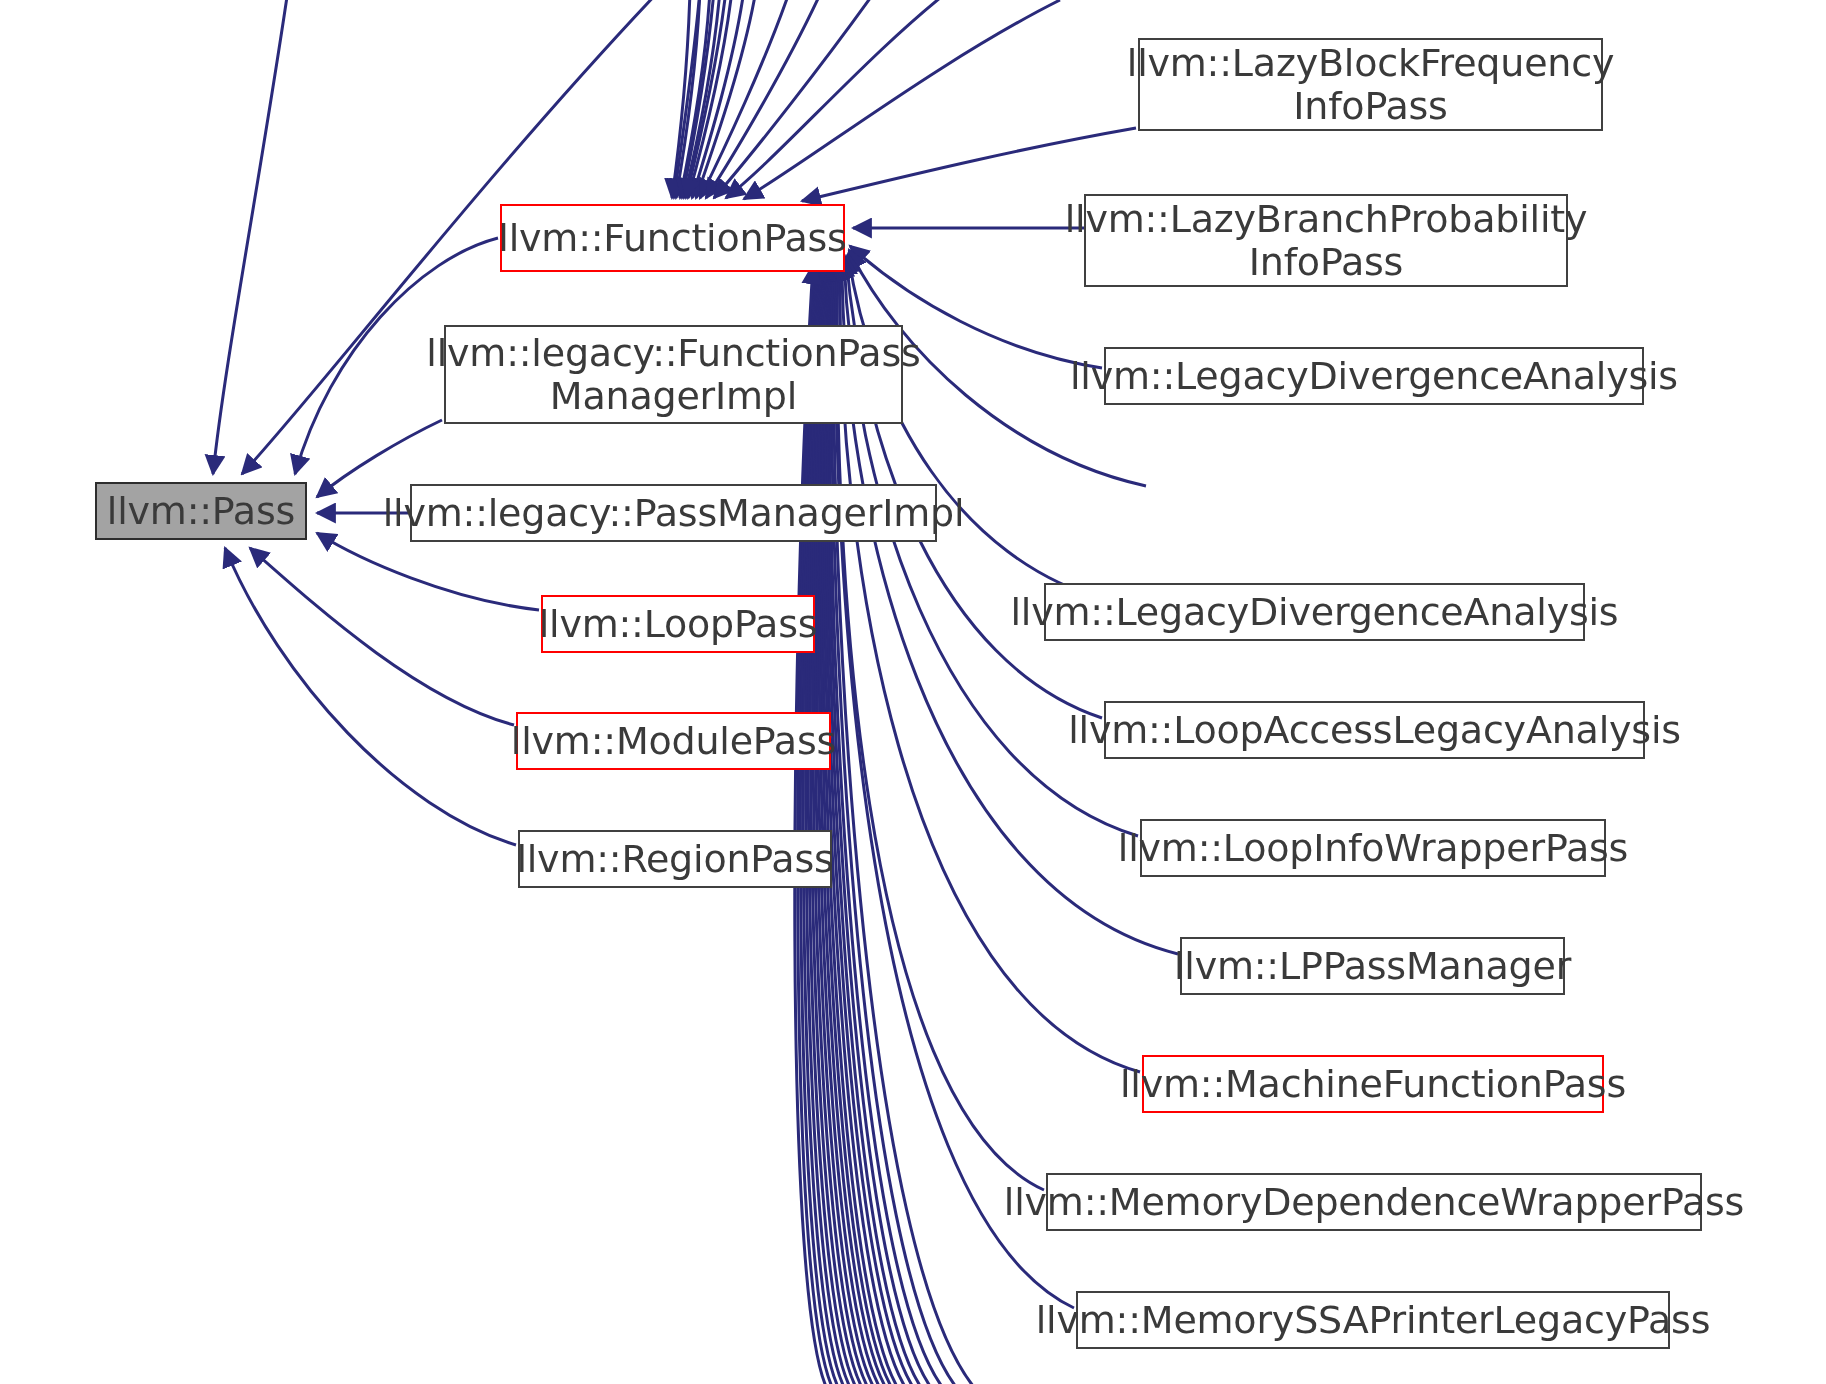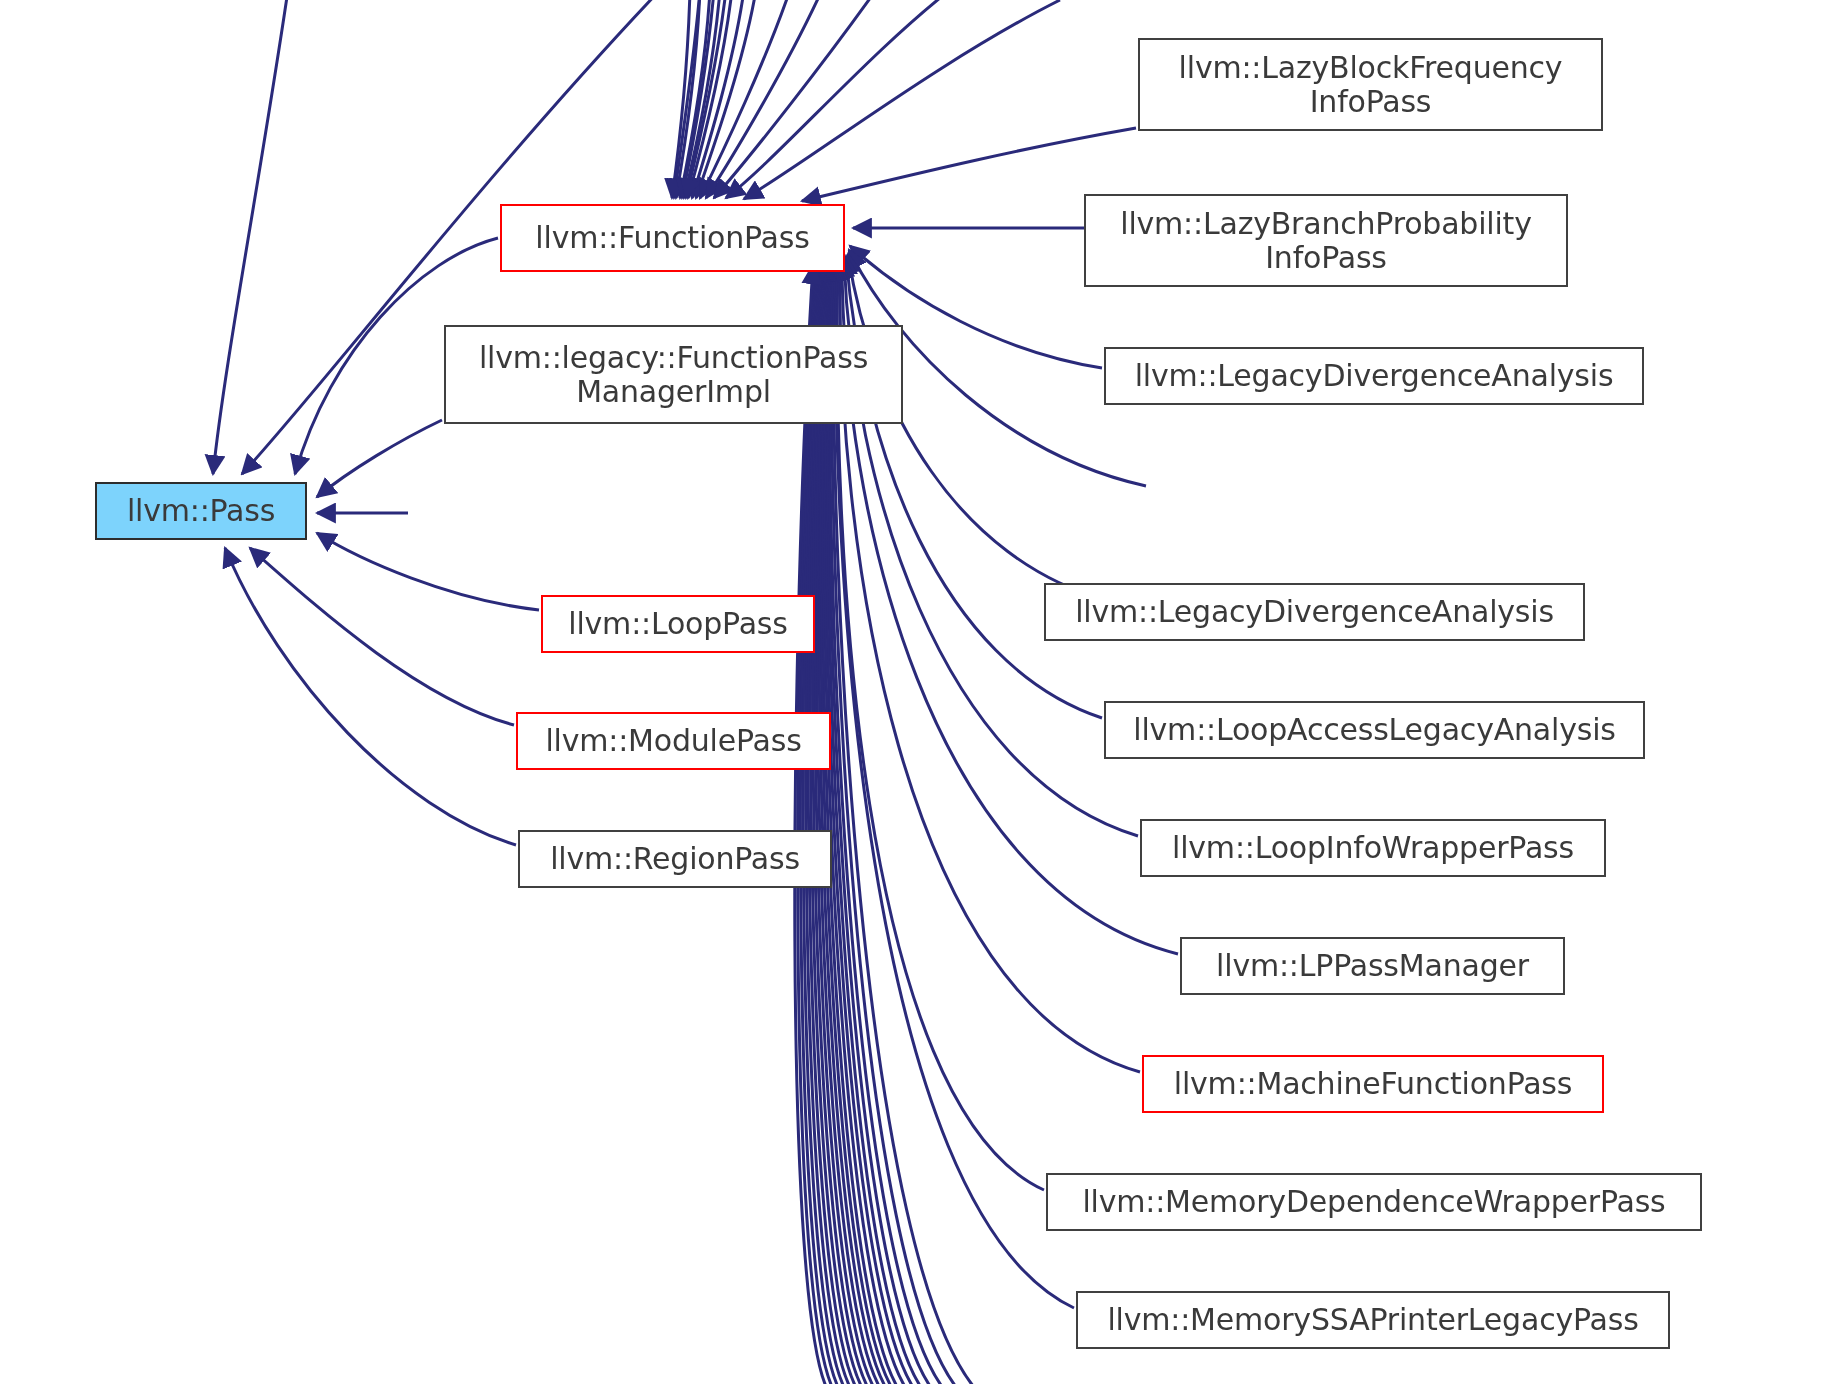--- a/index.html
+++ b/index.html
@@ -25,32 +25,32 @@
   .node {
     position: absolute;
     box-sizing: border-box;
     display: flex;
     align-items: center;
     justify-content: center;
     text-align: center;
     background: #ffffff;
     border: 2px solid #404040;
     color: #3a3a3a;
-    font-size: 30px;
+    font-size: 38px;
     line-height: 1.12;
     letter-spacing: -0.2px;
     z-index: 5;
     padding: 0 6px;
     white-space: pre-line;
   }
   .node.red {
     border: 2px solid #ff0000;
   }
   .node.root {
-    background: #7dd3fc;
+    background: #a3a3a3;
     border: 2px solid #2d2d2d;
   }
 </style>
 </head>
 <body>
 
 <div id="canvas">
 
   <svg id="edges" viewBox="0 0 1826 1384" xmlns="http://www.w3.org/2000/svg">
     <defs>
@@ -130,20 +130,21 @@
     </g>
   </svg>
 
   <div class="node root" style="left:95px; top:482px; width:212px; height:58px;">llvm::Pass</div>
 
   <div class="node red" style="left:500px; top:204px; width:345px; height:68px;">llvm::FunctionPass</div>
 
   <div class="node" style="left:444px; top:325px; width:459px; height:99px;">llvm::legacy::FunctionPass
 ManagerImpl</div>
 
+  <div class="node" style="left:410px; top:484px; width:527px; height:58px;">llvm::legacy::PassManagerImpl</div>
 
   <div class="node red" style="left:541px; top:595px; width:274px; height:58px;">llvm::LoopPass</div>
 
   <div class="node red" style="left:516px; top:712px; width:315px; height:58px;">llvm::ModulePass</div>
 
   <div class="node" style="left:518px; top:830px; width:314px; height:58px;text-align:right;">llvm::RegionPass</div>
 
   <div class="node" style="left:1138px; top:38px; width:465px; height:93px;">llvm::LazyBlockFrequency
 InfoPass</div>
 

